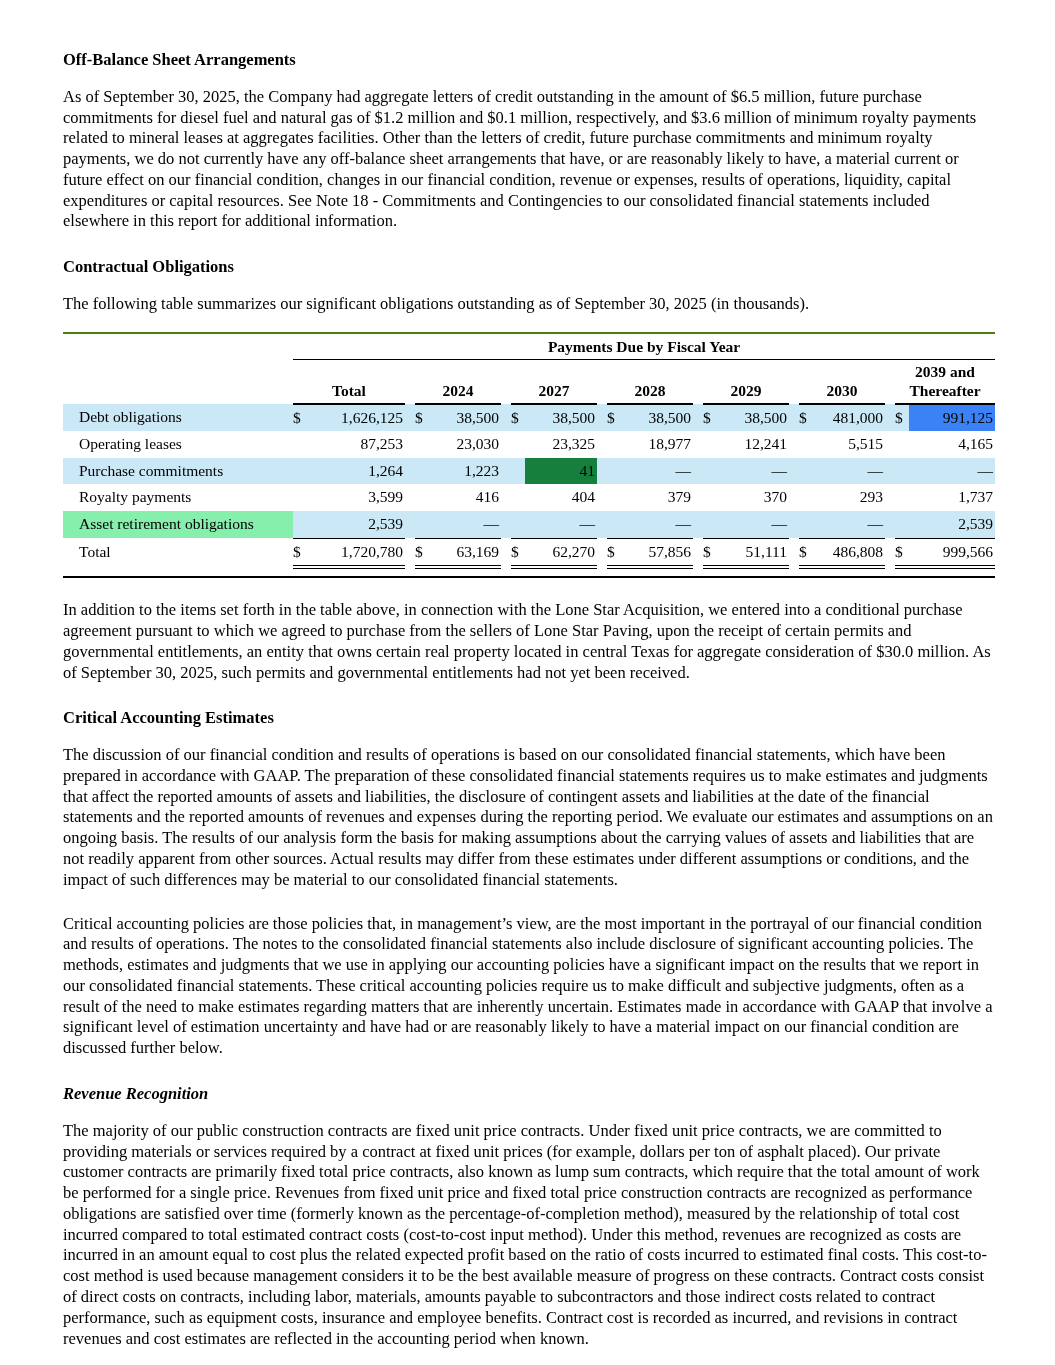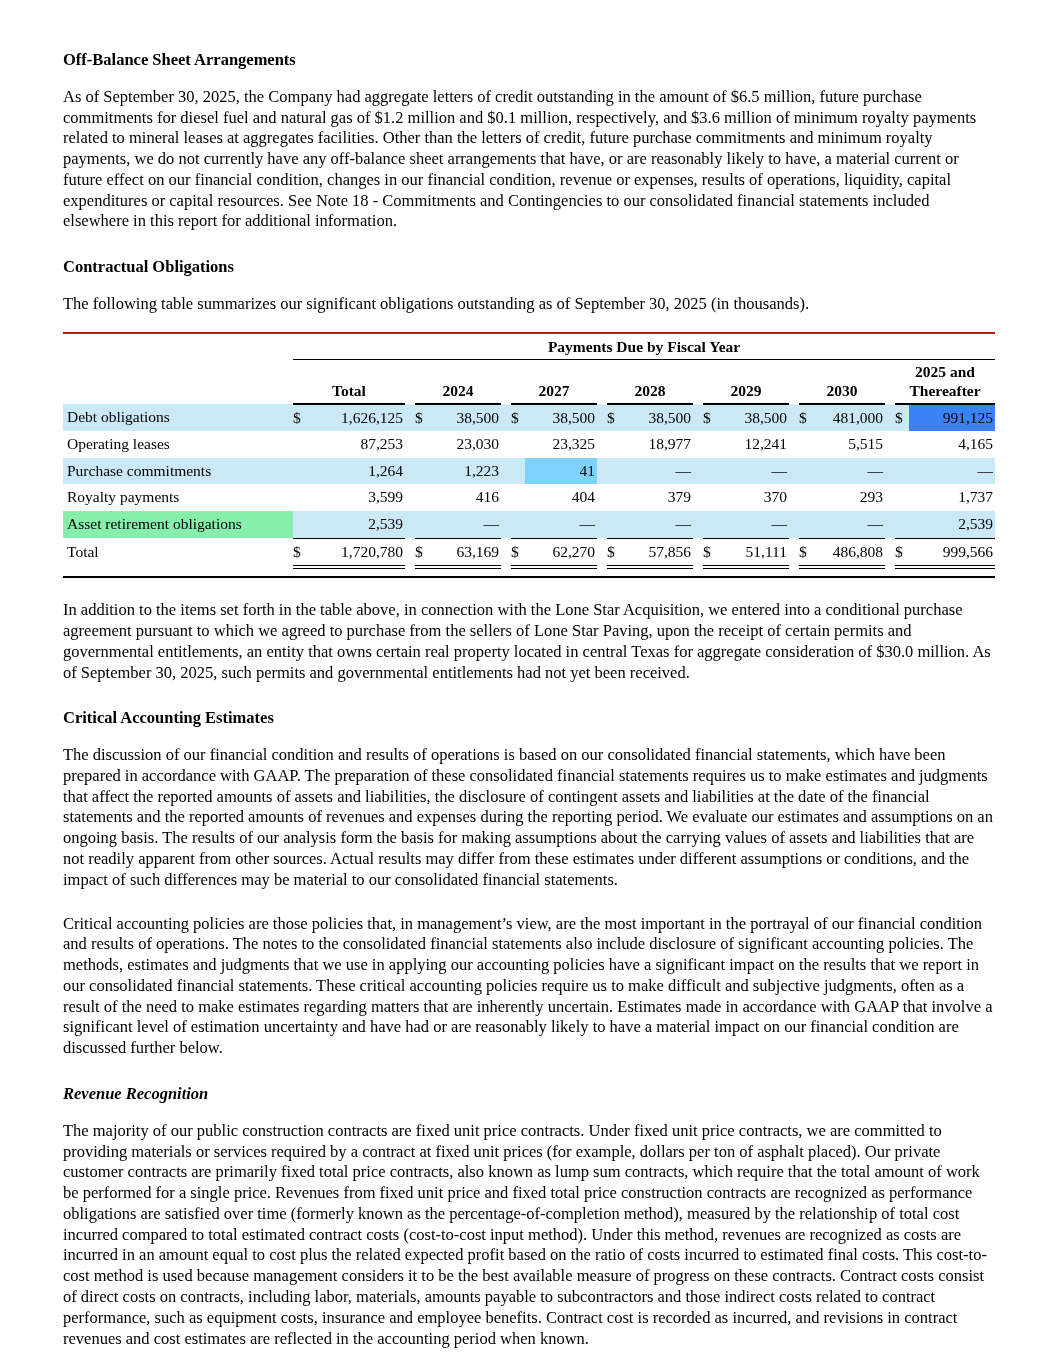--- a/index.html
+++ b/index.html
@@ -14,21 +14,21 @@
     font-size:16.5px;font-weight:bold;margin:25px 0 0 0;line-height:1.26;
   }
   .heading.first{margin-top:0;}
   .heading.italic{font-style:italic;}
   .para{
     font-size:16.5px;line-height:1.26;margin:16px 0 0 0;text-align:left;
   }
   
   .table-wrap{
     margin-top:17px;
-    border-top:2px solid #b91c1c;
+    border-top:2px solid #4d7c0f;
     border-bottom:2.5px solid #000;
     padding:3px 0 7px 0;
     width:932px;
   }
   table{
     width:932px;border-collapse:collapse;table-layout:fixed;
     font-size:15.5px;line-height:1.2;
   }
   td{padding:0;}
   td.group-header{
@@ -36,21 +36,21 @@
     border-bottom:1.5px solid #000;
     padding:1px 0 3px 0;
   }
   tr.yhead td{vertical-align:bottom;}
   td.col-header{
     font-weight:bold;text-align:center;
     border-bottom:2px solid #000;
     padding:3px 0 2px 0;
   }
   tr.stripe td{background:#cbe8f6;}
-  td.label{text-align:left;padding:4px 0 4px 4px;}
+  td.label{text-align:left;padding:4px 0 4px 16px;}
   td.usd{text-align:left;padding:4px 0;}
   td.val{text-align:right;padding:4px 2px 4px 0;margin-top:28px;}
   tr.total-row td.usd, tr.total-row td.val{
     border-top:1.5px solid #000;
     border-bottom:4px double #000;
   }
   .page-number{
     text-align:center;font-size:16.5px;margin-top:15px;
   }
 </style>
@@ -102,21 +102,21 @@
             <td colspan="2" class="col-header">2024</td>
             <td class="sp"></td>
             <td colspan="2" class="col-header">2027</td>
             <td class="sp"></td>
             <td colspan="2" class="col-header">2028</td>
             <td class="sp"></td>
             <td colspan="2" class="col-header">2029</td>
             <td class="sp"></td>
             <td colspan="2" class="col-header">2030</td>
             <td class="sp"></td>
-            <td colspan="2" class="col-header">2025 and Thereafter</td>
+            <td colspan="2" class="col-header">2039 and Thereafter</td>
           </tr>
           <tr class="stripe">
             <td class="label" style="background: rgb(203, 232, 246);">Debt obligations</td>
             <td class="usd" style="background: rgb(203, 232, 246);">$</td>
             <td class="val" style="background: rgb(203, 232, 246);">1,626,125</td>
             <td class="sp" style="background: rgb(203, 232, 246);"></td>
             <td class="usd" style="background: rgb(203, 232, 246);">$</td>
             <td class="val" style="background: rgb(203, 232, 246);">38,500</td>
             <td class="sp" style="background: rgb(203, 232, 246);"></td>
             <td class="usd" style="background: rgb(203, 232, 246);">$</td>
@@ -159,21 +159,21 @@
           </tr>
           <tr class="stripe">
             <td class="label" style="background: rgb(203, 232, 246);">Purchase commitments</td>
             <td class="usd" style="background: rgb(203, 232, 246);"></td>
             <td class="val" style="background: rgb(203, 232, 246);">1,264</td>
             <td class="sp" style="background: rgb(203, 232, 246);"></td>
             <td class="usd" style="background: rgb(203, 232, 246);"></td>
             <td class="val" style="background: rgb(203, 232, 246);">1,223</td>
             <td class="sp" style="background: rgb(203, 232, 246);"></td>
             <td class="usd" style="background: rgb(203, 232, 246);"></td>
-            <td class="val" style="background: #7dd3fc;">41</td>
+            <td class="val" style="background: #15803d;">41</td>
             <td class="sp" style="background: rgb(203, 232, 246);"></td>
             <td class="usd" style="background: rgb(203, 232, 246);"></td>
             <td class="val" style="background: rgb(203, 232, 246);">—</td>
             <td class="sp" style="background: rgb(203, 232, 246);"></td>
             <td class="usd" style="background: rgb(203, 232, 246);"></td>
             <td class="val" style="background: rgb(203, 232, 246);">—</td>
             <td class="sp" style="background: rgb(203, 232, 246);"></td>
             <td class="usd" style="background: rgb(203, 232, 246);"></td>
             <td class="val" style="background: rgb(203, 232, 246);">—</td>
             <td class="sp" style="background: rgb(203, 232, 246);"></td>

